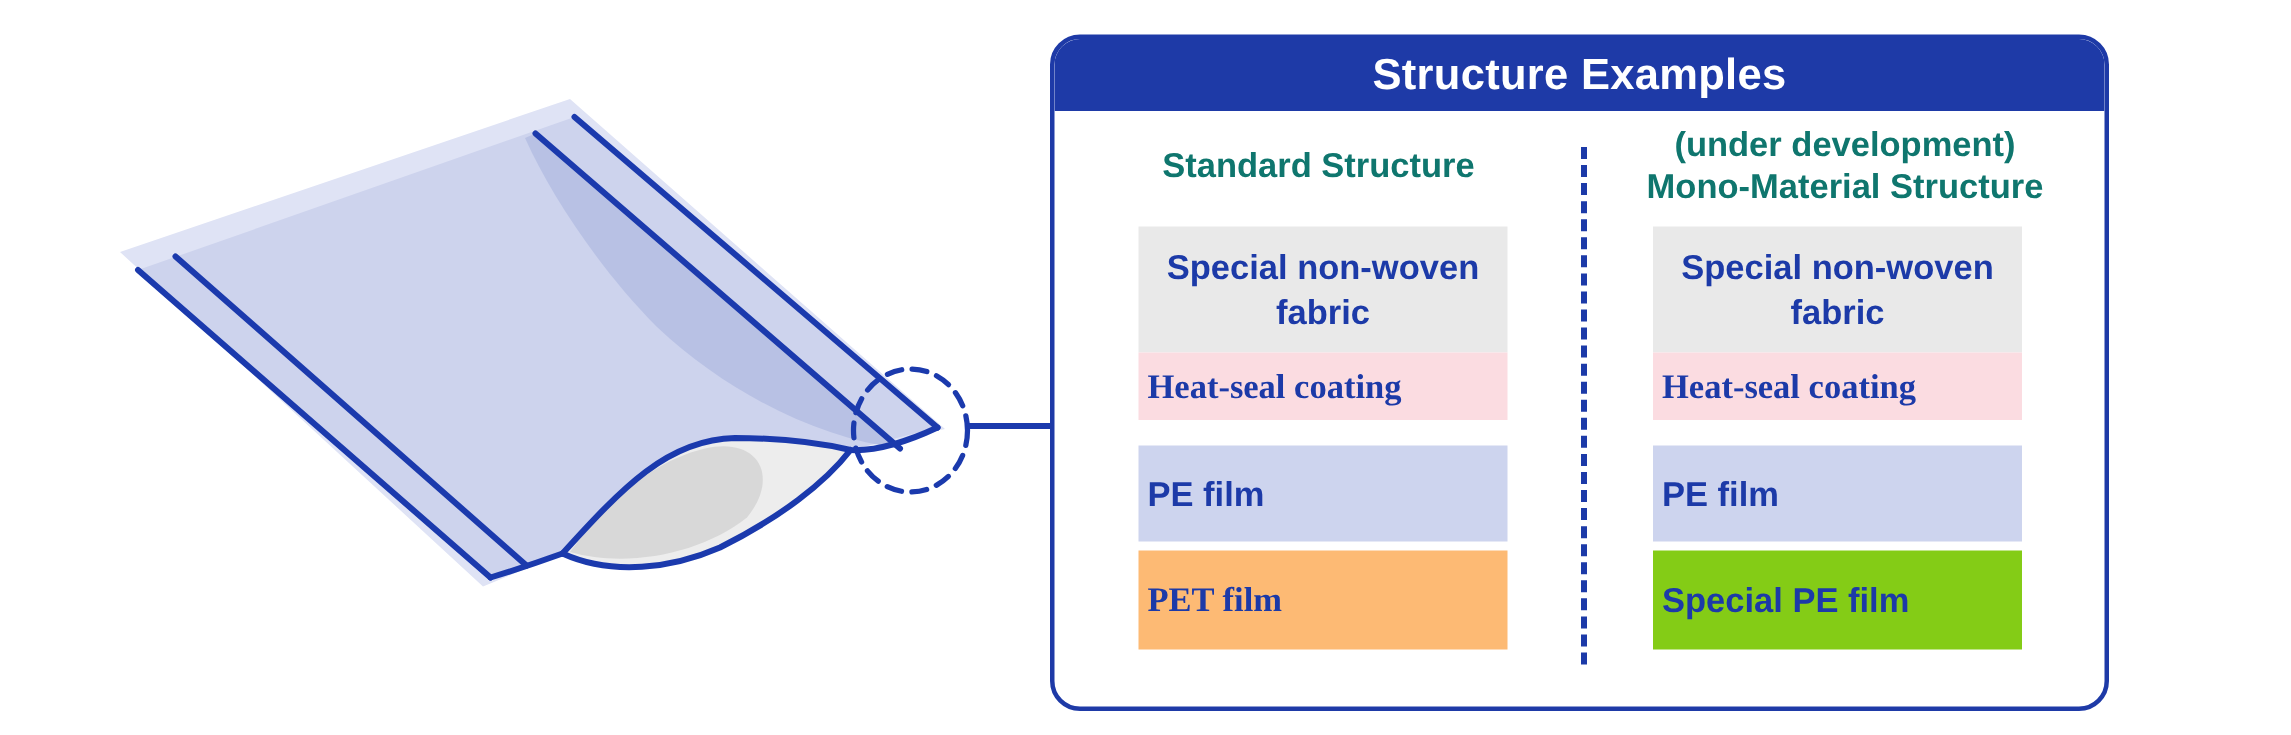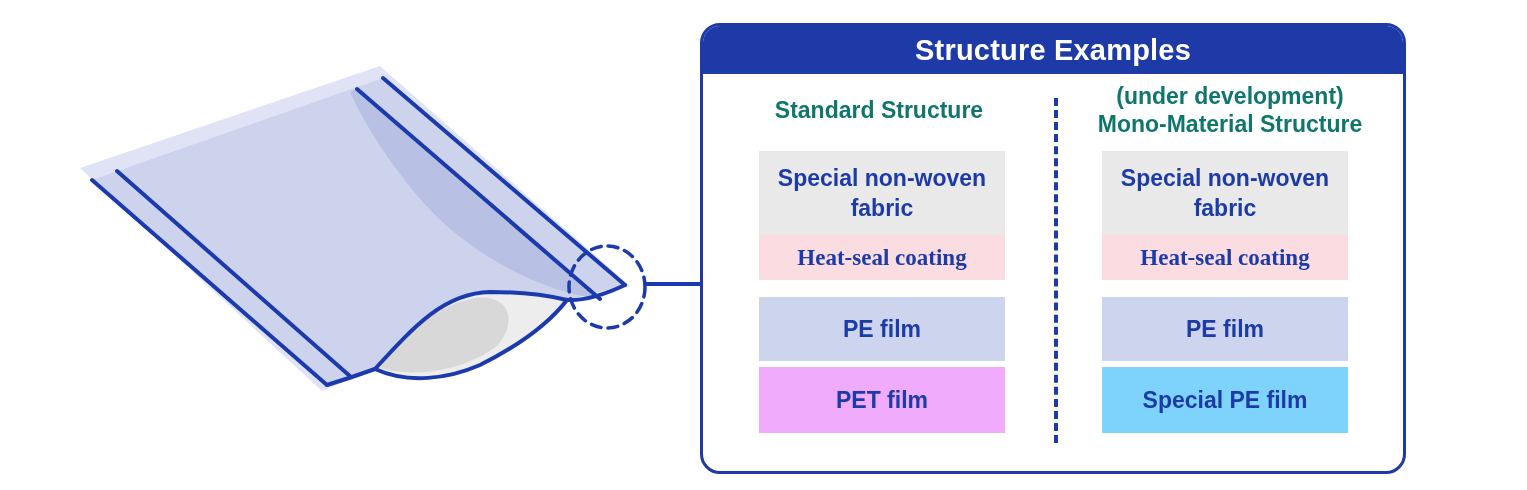--- a/index.html
+++ b/index.html
@@ -61,21 +61,21 @@
   .divider {
     position: absolute;
     left: 351px; top: 72px;
     width: 0; height: 345px;
     border-left: 4.5px dashed #1c3aa8;
   }
 
   .layer-box {
     position: absolute;
     width: 246px;
-    display: flex; align-items: center; justify-content: center;
+    display: flex; align-items: center; 
     text-align: center;
     font-size: 23px; font-weight: bold;
     line-height: 30px;
     color: #1c3aa8;
     padding: 0 6px;
   }
   .col-left  .layer-box { left: 56px; }
   .col-right .layer-box { left: 399px; }
 
   .layer-r1 { top: 125px; height: 84px; }
@@ -150,34 +150,34 @@
     <div class="col-left">
       <div class="layer-box layer-r1" style="background: rgb(233, 233, 233);">
         <span>Special non-woven fabric</span>
       </div>
       <div class="layer-box layer-r2" style="background: rgb(251, 220, 225);">
         <span>Heat-seal coating</span>
       </div>
       <div class="layer-box layer-r3" style="background: rgb(205, 212, 238);">
         <span>PE film</span>
       </div>
-      <div class="layer-box layer-r4" style="background: #f0abfc;">
+      <div class="layer-box layer-r4" style="background: #fdba74; font-family: Liberation Serif, serif;">
         <span>PET film</span>
       </div>
     </div>
 
     <div class="col-right">
       <div class="layer-box layer-r1" style="background: rgb(233, 233, 233);">
         <span>Special non-woven fabric</span>
       </div>
       <div class="layer-box layer-r2" style="background: rgb(251, 220, 225);">
         <span>Heat-seal coating</span>
       </div>
       <div class="layer-box layer-r3" style="background: rgb(205, 212, 238);">
         <span>PE film</span>
       </div>
-      <div class="layer-box layer-r4" style="background: #7dd3fc;">
+      <div class="layer-box layer-r4" style="background: #84cc16;">
         <span>Special PE film</span>
       </div>
     </div>
 
   </div>
 </div>
 
 </body></html>

